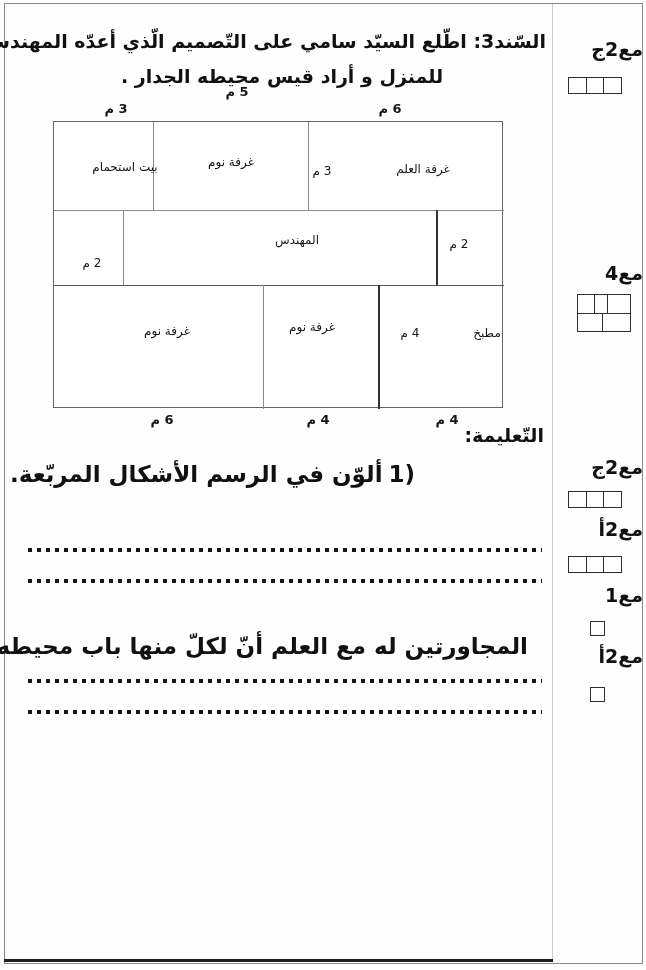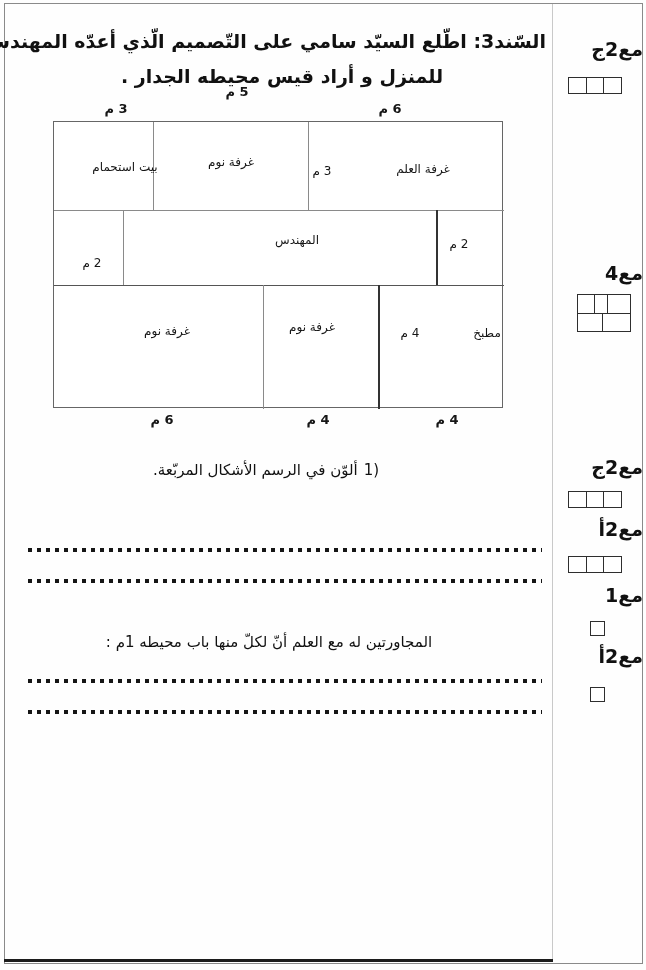--- a/index.html
+++ b/index.html
@@ -41,22 +41,22 @@
   .dim {
     position:absolute; transform:translateX(-50%); direction:rtl;
     font-size:13px; white-space:nowrap; color:#161616; font-weight:bold;
   }
   
   .inst-heading {
     position:absolute; left:10px; top:424px; width:536px;
     direction:rtl; text-align:right; font-size:19px; font-weight:bold; padding-right:2px;
   }
   .inst-item {
-    position:absolute; left:10px; width:536px; direction:rtl; text-align:center;
-    font-size:15px; font-weight:normal; padding-right:24px; white-space:nowrap;
+    position:absolute; left:10px; width:536px; direction:rtl; text-align:left;
+    font-size:23px; font-weight:bold; padding-right:24px; white-space:nowrap;
   }
   .marker { direction:ltr; unicode-bidi:embed; }
   .marker.gap { margin-left:6px; }
   .dotline {
     position:absolute; left:28px; width:514px; height:4px;
     background:repeating-linear-gradient(90deg,#151515 0 4px,transparent 4px 9px);
   }
   
   .score-label {
     position:absolute; left:553px; width:90px; 
@@ -120,20 +120,21 @@
     <div class="plan-label" style="left:113px; top:209px;">غرفة نوم</div>
     <div class="plan-label" style="left:258px; top:205px;">غرفة نوم</div>
     <div class="plan-label" style="left:356px; top:211px;">4 م</div>
     <div class="plan-label" style="left:433px; top:211px;">مطبخ</div>
   </div>
 
   <div class="dim" style="left:162px; top:412px;">6 م</div>
   <div class="dim" style="left:318px; top:412px;">4 م</div>
   <div class="dim" style="left:447px; top:412px;">4 م</div>
 
+  <div class="inst-heading">التّعليمة:</div>
   <div class="inst-item" style="top:461px;"><span class="marker gap">1)</span><span>ألوّن في الرسم الأشكال المربّعة.</span></div>
 
   <div class="dotline" style="top:548px;"></div>
   <div class="dotline" style="top:579px;"></div>
 
   <div class="inst-item" style="top:633px; padding-right:18px;">المجاورتين له مع العلم أنّ لكلّ منها باب محيطه 1م :</div>
 
   <div class="dotline" style="top:679px;"></div>
   <div class="dotline" style="top:710px;"></div>
 

